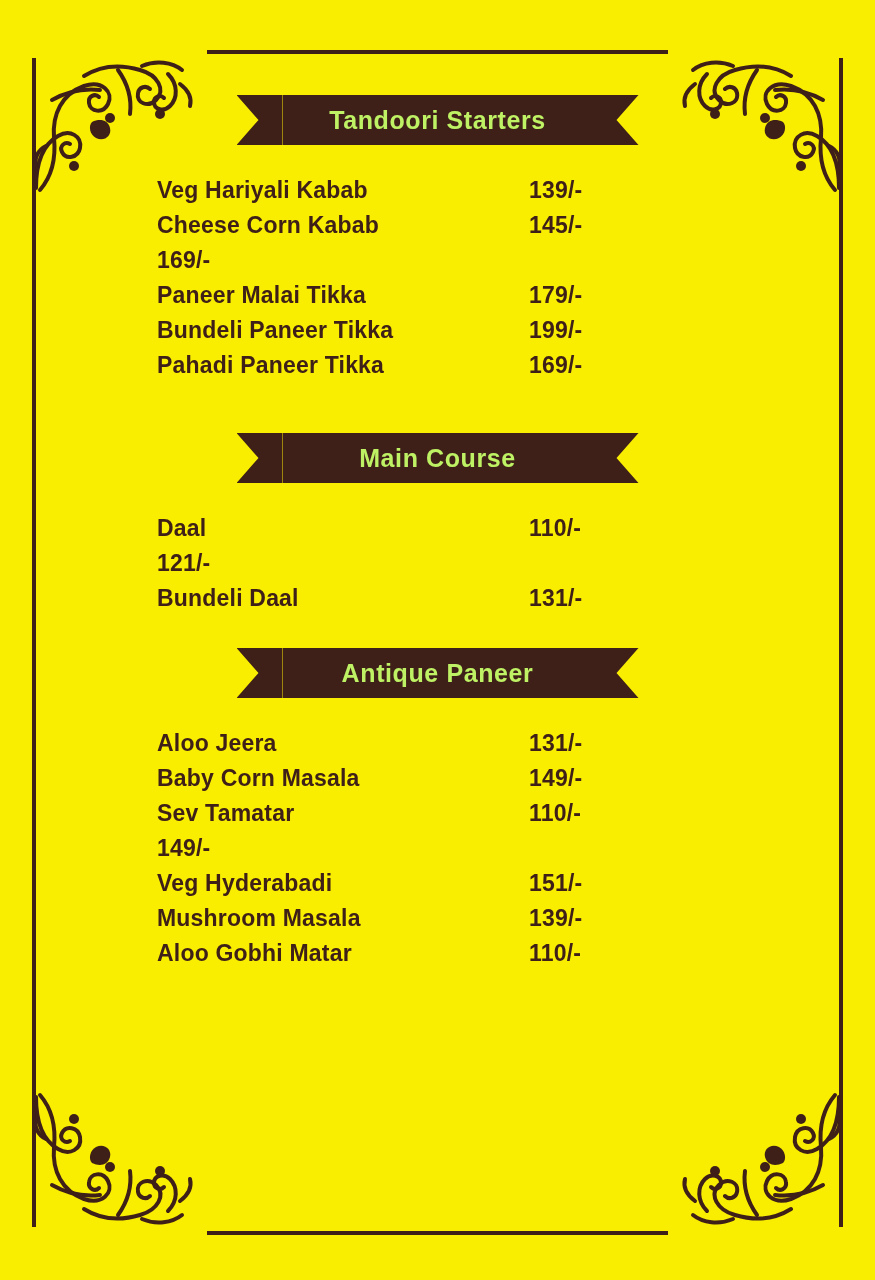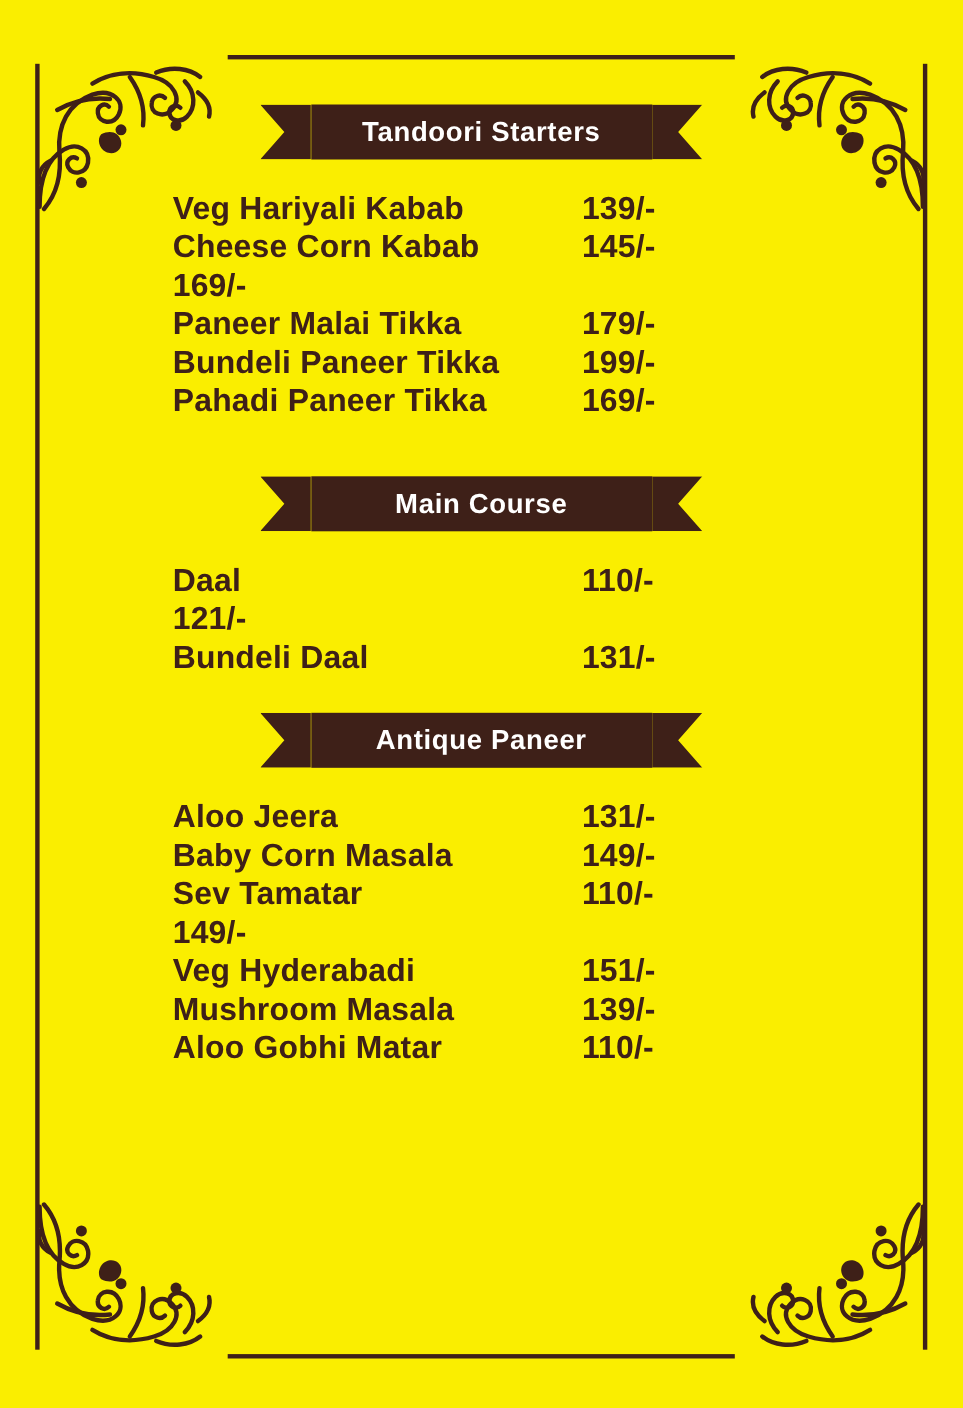--- a/index.html
+++ b/index.html
@@ -64,21 +64,21 @@
     position: relative;
     height: 52px;
     margin-bottom: 26px;
   }
   .banner {
     position: relative;
     display: flex;
     align-items: center;
     justify-content: center;
     background: #3E2018;
-    color: #ffffff;
+    color: #bef264;
     height: 50px;
     min-width: 310px;
     padding: 0 42px;
     box-sizing: border-box;
     font-size: 25px;
     font-weight: bold;
     letter-spacing: 0.6px;
   }
   
   .banner::before,
@@ -99,21 +99,21 @@
     clip-path: polygon(0 0, 100% 0, calc(100% - 22px) 50%, 100% 100%, 0 100%);
   }
 
   .items {
     padding-left: 97px;
     padding-right: 60px;
   }
   .row {
     display: flex;
     align-items: baseline;
-    font-size: 29px;
+    font-size: 23px;
     color: #3E2018;
     font-weight: 600;
     line-height: 35px;
     letter-spacing: 0.2px;
   }
   .row .name { width: 372px; flex: 0 0 372px; }
   .row .price { flex: 0 0 auto; }
 
   .gap-lg { height: 44px; }
   .gap-md { height: 26px; }

